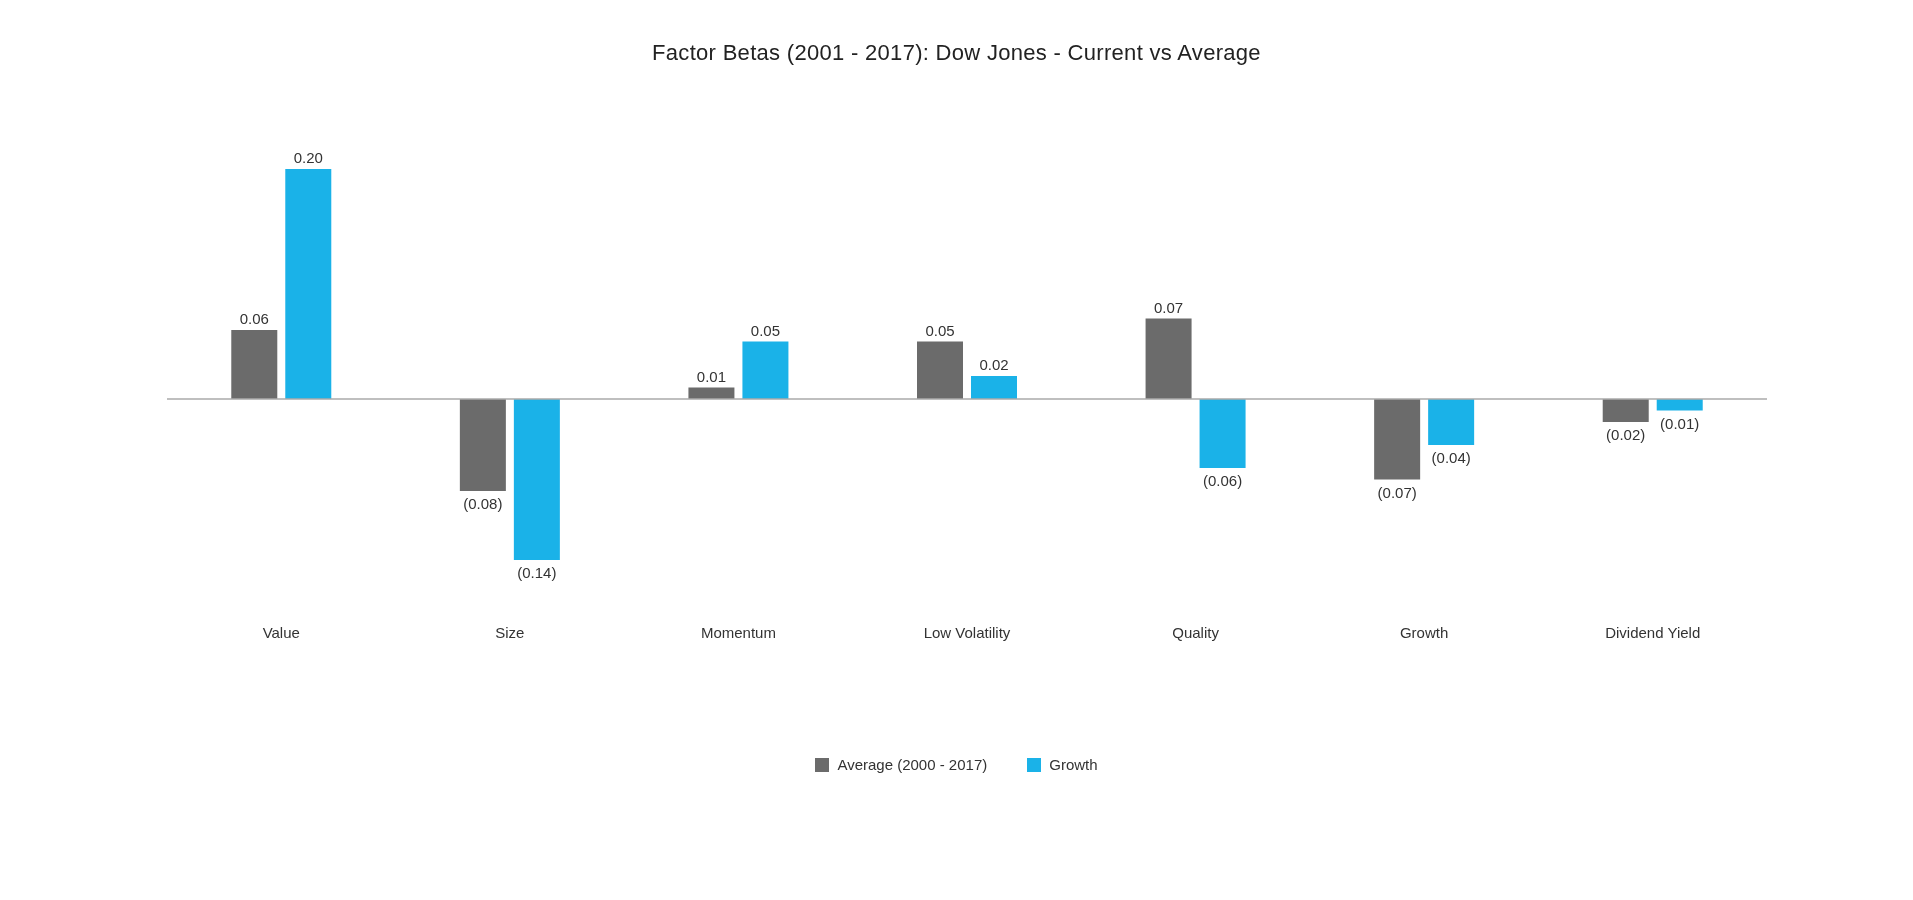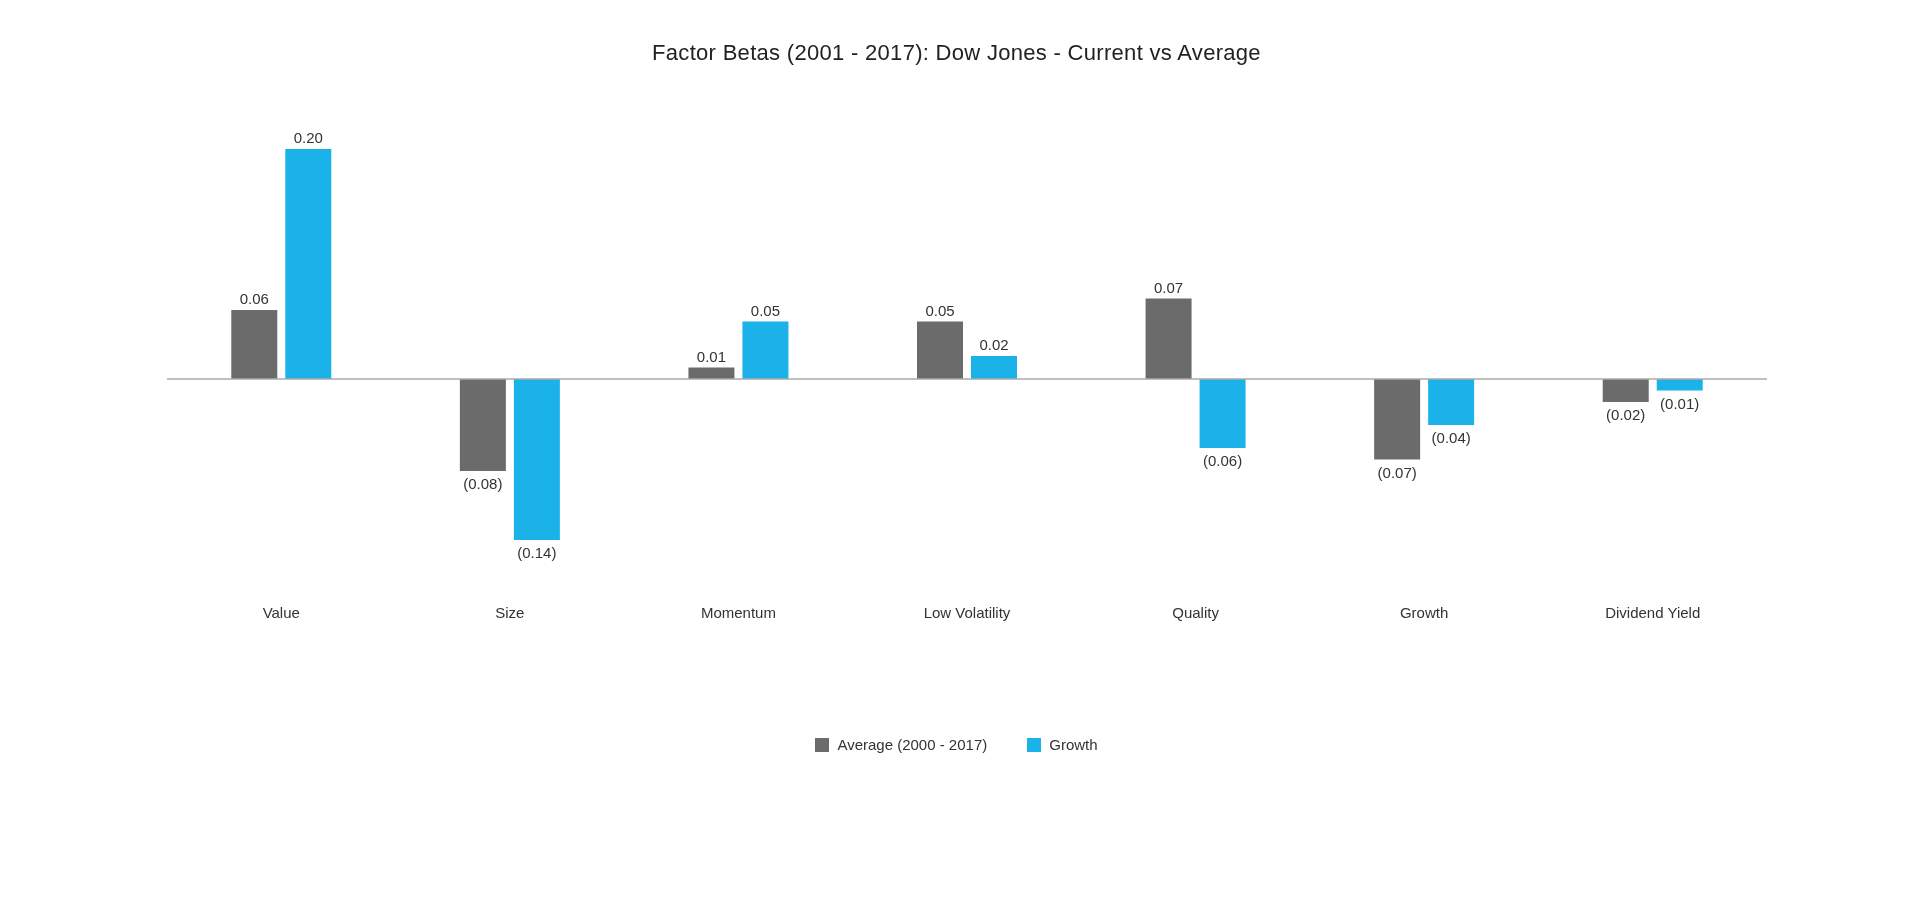--- a/index.html
+++ b/index.html
@@ -16,21 +16,21 @@
       width: 1700px;
       height: 820px;
       position: relative;
       display: flex;
       flex-direction: column;
       align-items: center;
     }
     .chart-title {
       font-size: 22px;
       color: #222;
-      margin-bottom: 20px;
+      margin-bottom: 40px;
       font-weight: normal;
       letter-spacing: 0.3px;
     }
     .legend {
       display: flex;
       gap: 40px;
       margin-top: 70px;
       align-items: flex-start;
     }
     .legend-item {

